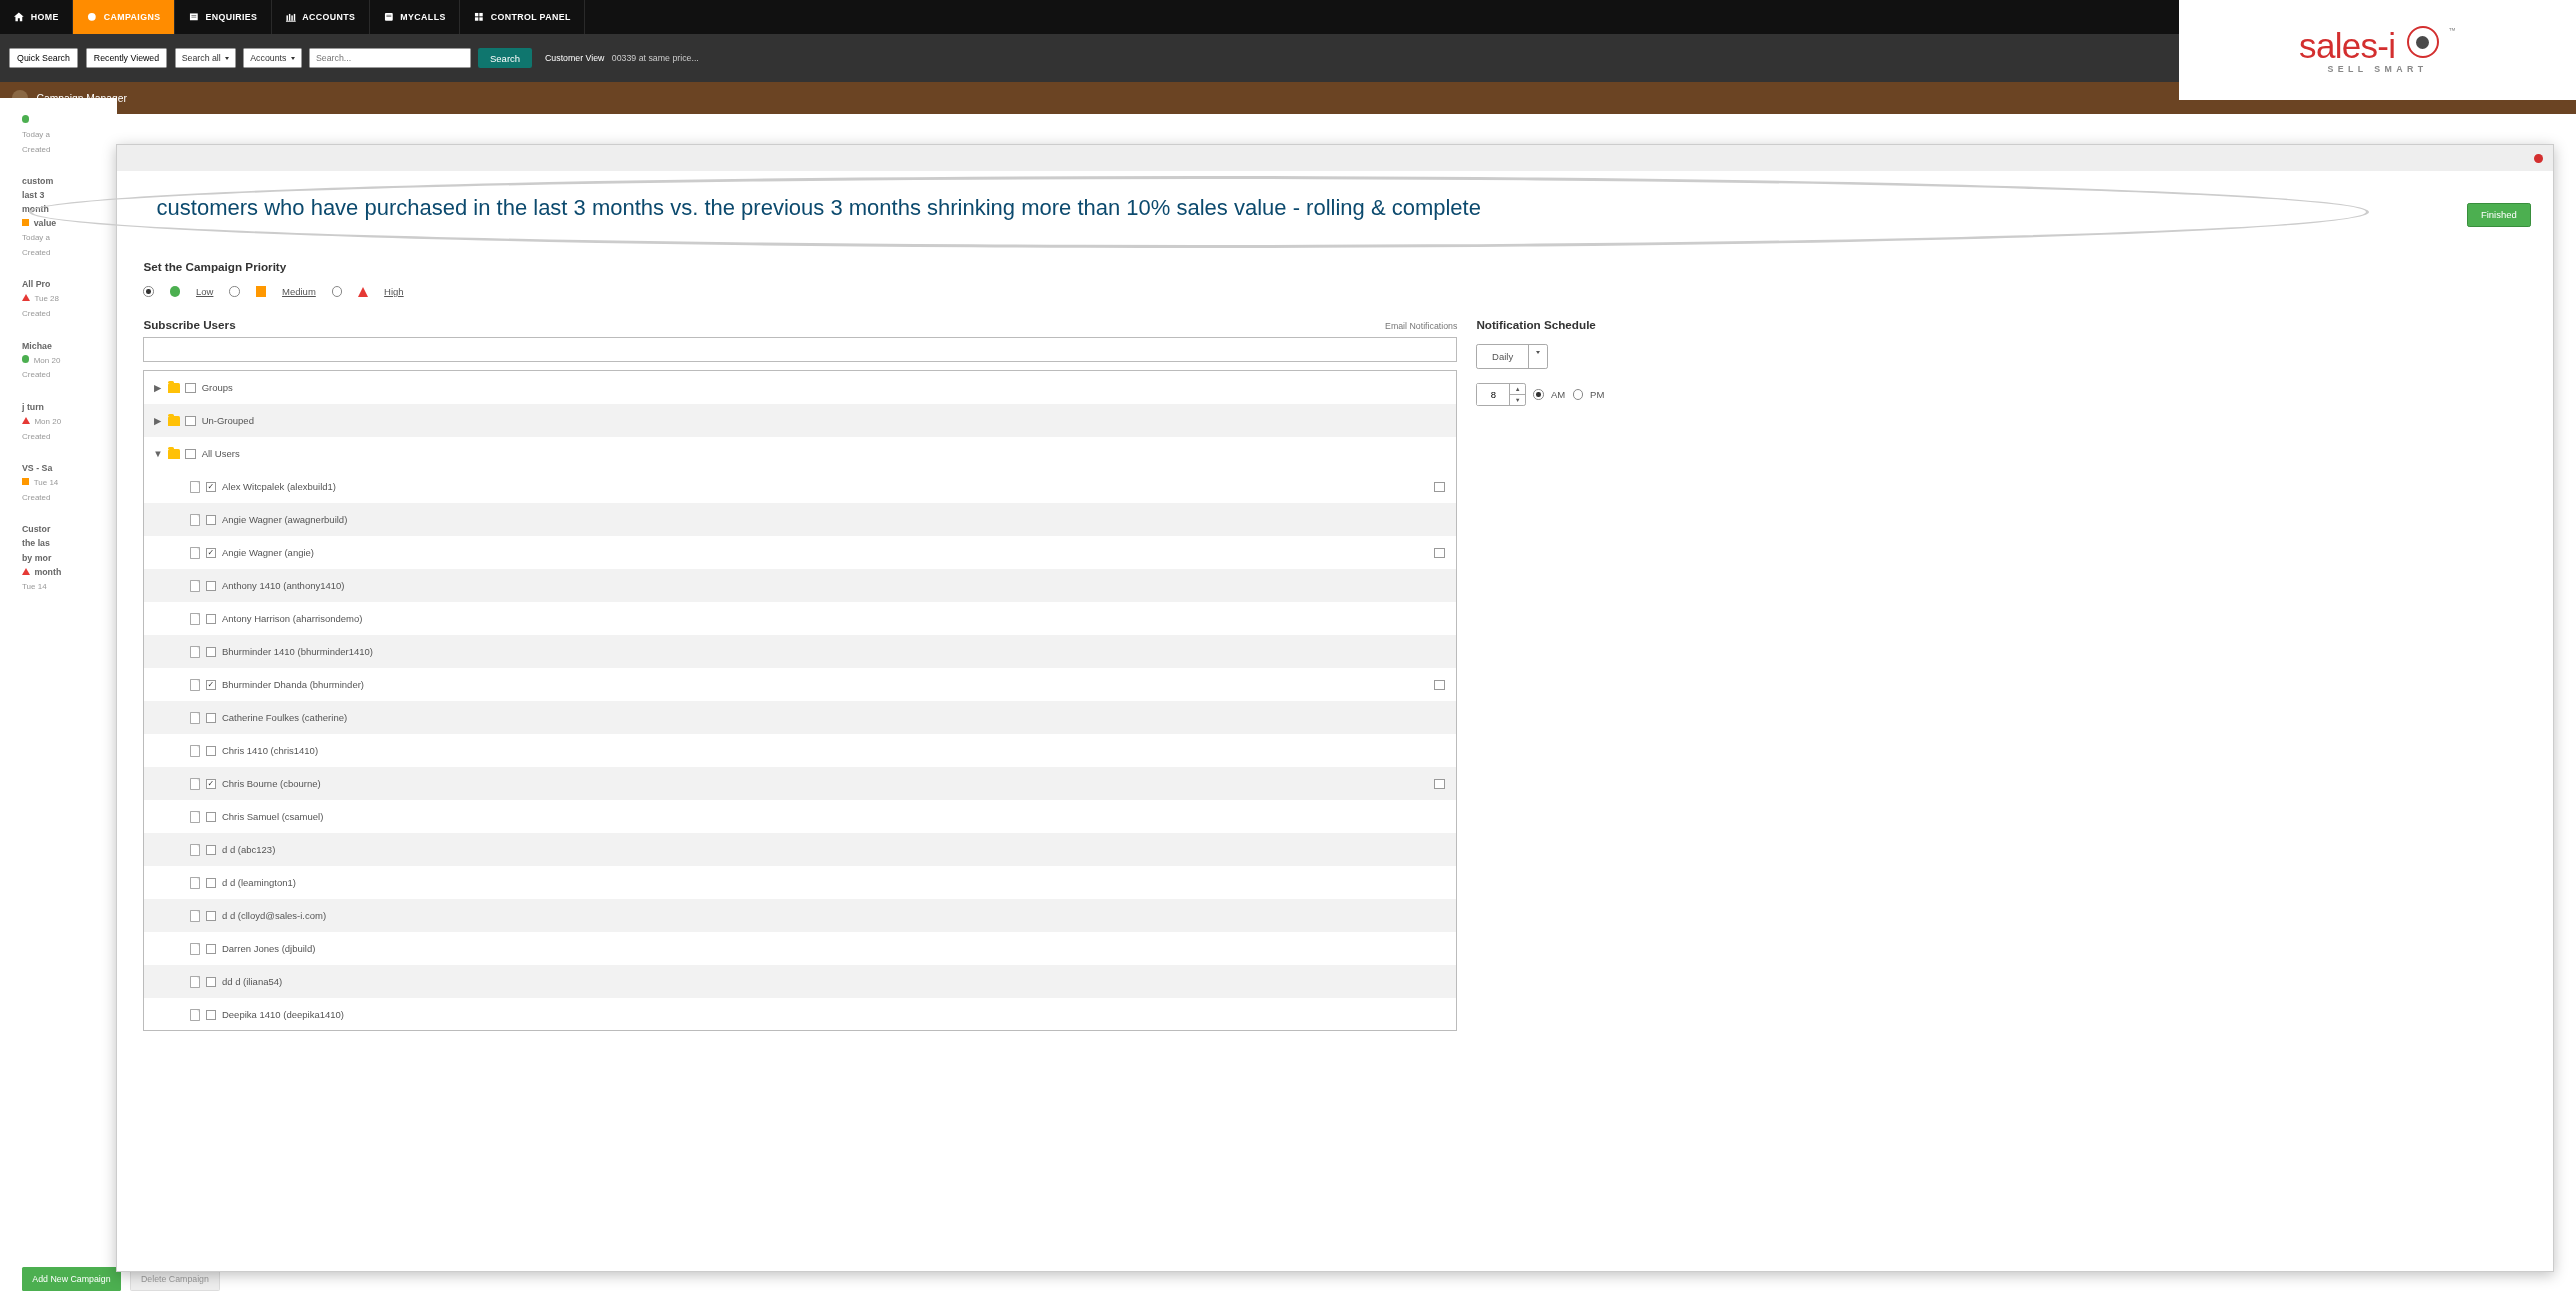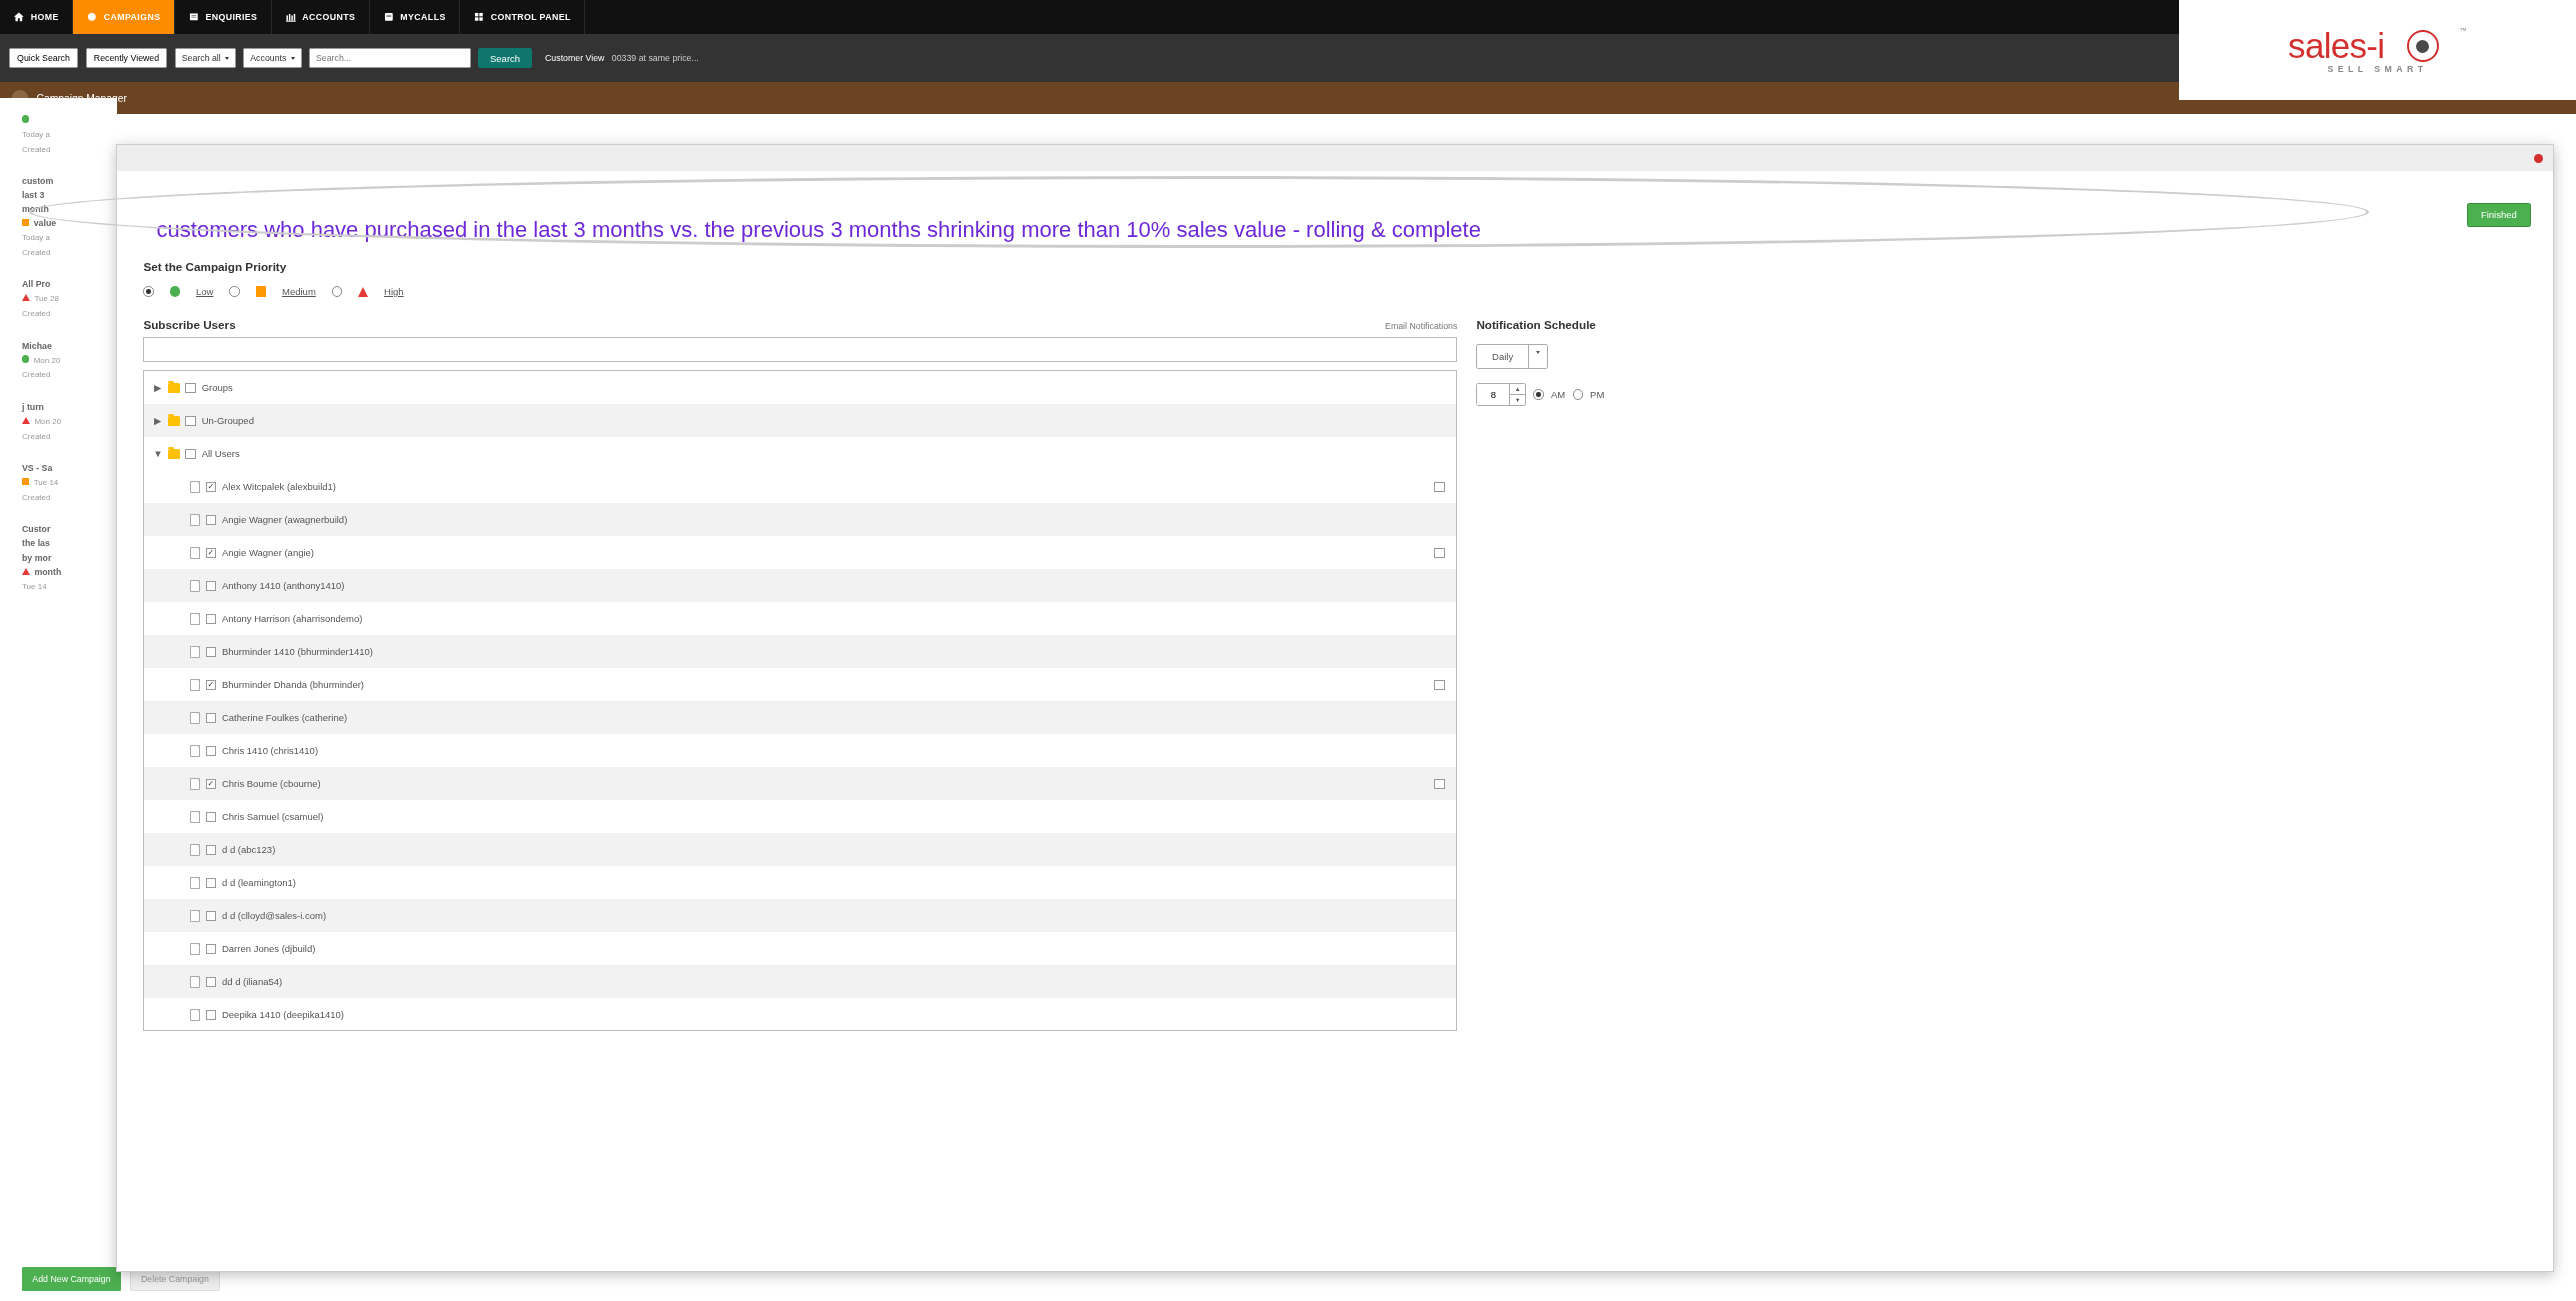--- a/index.html
+++ b/index.html
@@ -13,21 +13,21 @@
 .topnav .right { margin-left:auto; display:flex; align-items:center; gap:8.8px; padding-right:13.2px; }
 .livehelp { background:#4caf50; color:#fff; padding:4.4px 8.8px; border-radius:2.2px; font-size:8.8px; display:flex; align-items:center; gap:4.4px; }
 .livehelp .dot{ width:10.3px; height:10.3px; background:#2e7d32; border-radius:50%; display:flex;align-items:center;justify-content:center;font-size:7.3px;}
 .circbtn { width:22px; height:22px; border-radius:50%; background:#fff; display:flex; align-items:center; justify-content:center; cursor:pointer; }
 .circbtn svg{width:11.7px;height:11.7px;fill:#333;}
 .logo-area{ position:absolute; right:0; top:0; height:100px; width:397px; background:#fff; display:flex; align-items:center; justify-content:center; z-index:5;}
 .logo-text{ font-size:35px; font-weight:300; color:#d32f2f; letter-spacing:-0.7px;}
 .logo-sub{font-size:8.8px; letter-spacing:4.4px; color:#888; text-align:center; margin-top:-2.9px; font-weight:bold;}
 .logo-eye{width:32px;height:32px;border:2.2px solid #d32f2f;border-radius:50%;display:inline-flex;align-items:center;justify-content:center;margin-left:4.4px;}
 .logo-eye .pupil{width:13.2px;height:13.2px;background:#4a4a4a;border-radius:50%;}
-.logo-wrap{display:flex;align-items:center;gap:18px;}
+.logo-wrap{display:flex;gap:7px;}
 .tm{font-size:7.3px;color:#888;align-self:flex-start;margin-left:2.9px;}
 
 
 .searchbar { background:#333; height:48px; display:flex; align-items:center; gap:7.3px; padding:0 8.8px; }
 .sbtn{ background:#fff; border:0.7px solid #999; padding:3.7px 7.3px; font-size:8.8px; cursor:pointer; border-radius:1.5px;}
 .sdrop{ background:#fff; border:0.7px solid #999; padding:3.7px 5.9px; font-size:8.8px; display:flex; align-items:center; gap:4.4px; cursor:pointer; border-radius:1.5px;}
 .sdrop .caret{border-top:3.7px solid #333;border-left:2.9px solid transparent;border-right:2.9px solid transparent;}
 .sinput{ background:#fff; border:0.7px solid #999; padding:3.7px 5.9px; font-size:8.8px; width:162px; border-radius:1.5px;}
 .searchbtn{ background:#0f766e; color:#fff; border:none; padding:4.4px 11.7px; font-size:9.5px; cursor:pointer; border-radius:2.2px;}
 .cview{color:#fff;font-size:8.8px;margin-left:5.9px;}
@@ -47,21 +47,21 @@
 .bg-footer{position:absolute;left:22px;bottom:10.3px;display:flex;gap:8.8px;}
 .addbtn{background:#4caf50;color:#fff;border:none;padding:5.9px 10.3px;font-size:8.8px;cursor:pointer;border-radius:1.5px;}
 .delbtn{background:#eee;color:#999;border:0.7px solid #ddd;padding:5.9px 10.3px;font-size:8.8px;border-radius:1.5px;}
 
 
 .modal{ position:absolute; left:116px; right:22px; top:144px; bottom:29px; background:#fff; border:0.7px solid #ccc; box-shadow:0 2.9px 13.2px rgba(0,0,0,0.25); z-index:20;}
 .modal-top{ background:#eee; height:26.4px; position:relative;}
 .close-dot{position:absolute;right:10.3px;top:8.8px;width:8.8px;height:8.8px;background:#d32f2f;border-radius:50%;cursor:pointer;}
 .modal-head{ height:82px; position:relative; padding:14.7px 22px 0 22px;}
 .ellipse{position:absolute;left:-88px;right:184px;top:4.4px;height:72px;border:3.7px solid #ccc;border-radius:50%;pointer-events:none;}
-.camp-title{font-size:22px;color:#6d28d9;font-weight:400;margin-top:31px;margin-left:17.6px;}
+.camp-title{font-size:22px;color:#0c4a6e;font-weight:400;margin-top:9px;margin-left:17.6px;}
 .finbtn{position:absolute;right:22px;top:32px;background:#4caf50;color:#fff;border:0.7px solid #388e3c;padding:5.1px 13.2px;font-size:9.5px;cursor:pointer;border-radius:2.2px;}
 .modal-body{padding:5.9px 26.4px 0 26.4px; position:absolute; top:109px; left:0; right:0; bottom:0; overflow:auto;}
 .sec-title{font-size:11.7px;font-weight:bold;color:#333;margin-bottom:13.2px;}
 .prio-row{display:flex;align-items:center;gap:16px;color:#555;font-size:9.5px;margin-bottom:20.6px;text-decoration:underline;}
 .radio{width:10.3px;height:10.3px;border:1.5px solid #888;border-radius:50%;display:inline-flex;align-items:center;justify-content:center;cursor:pointer;}
 .radio.sel::after{content:'';width:4.4px;height:4.4px;background:#333;border-radius:50%;}
 .prio-row .pdot-g{width:10.3px;height:10.3px;background:#4caf50;border-radius:50%;}
 .prio-row .psq-o{width:10.3px;height:10.3px;background:#ff9800;}
 .prio-row .ptri-r{border-bottom:10.3px solid #e53935;border-left:5.9px solid transparent;border-right:5.9px solid transparent;}
 

